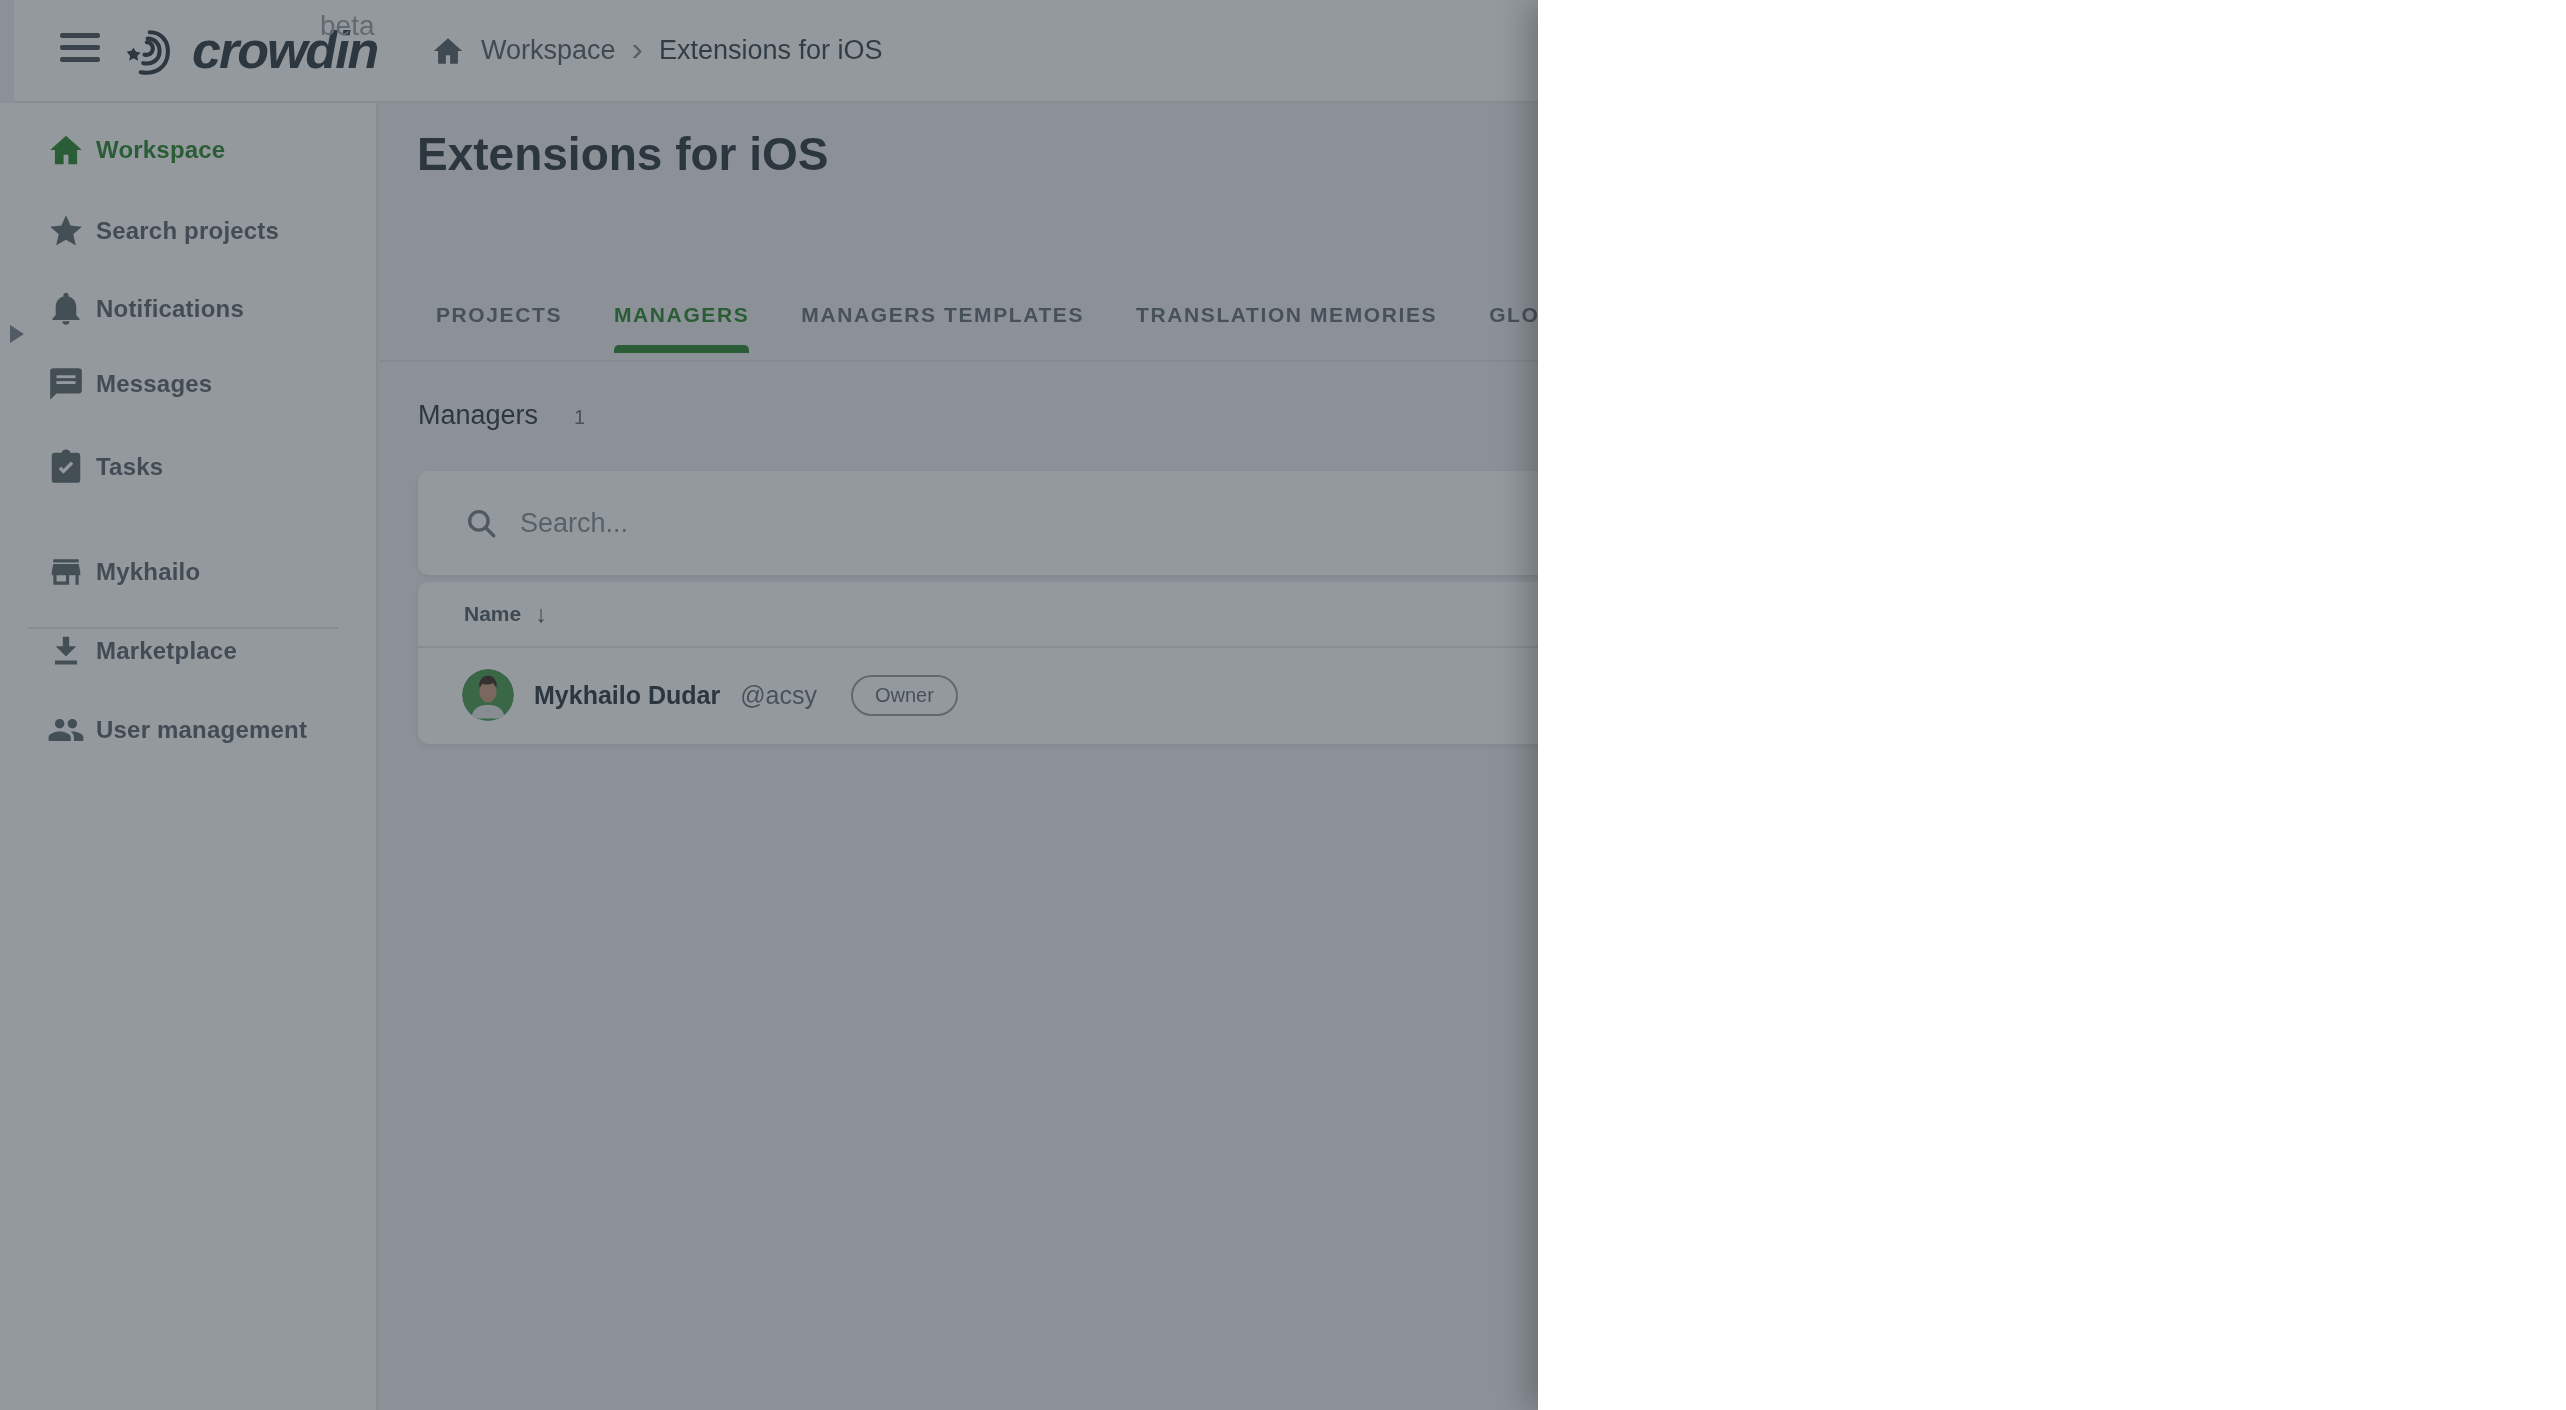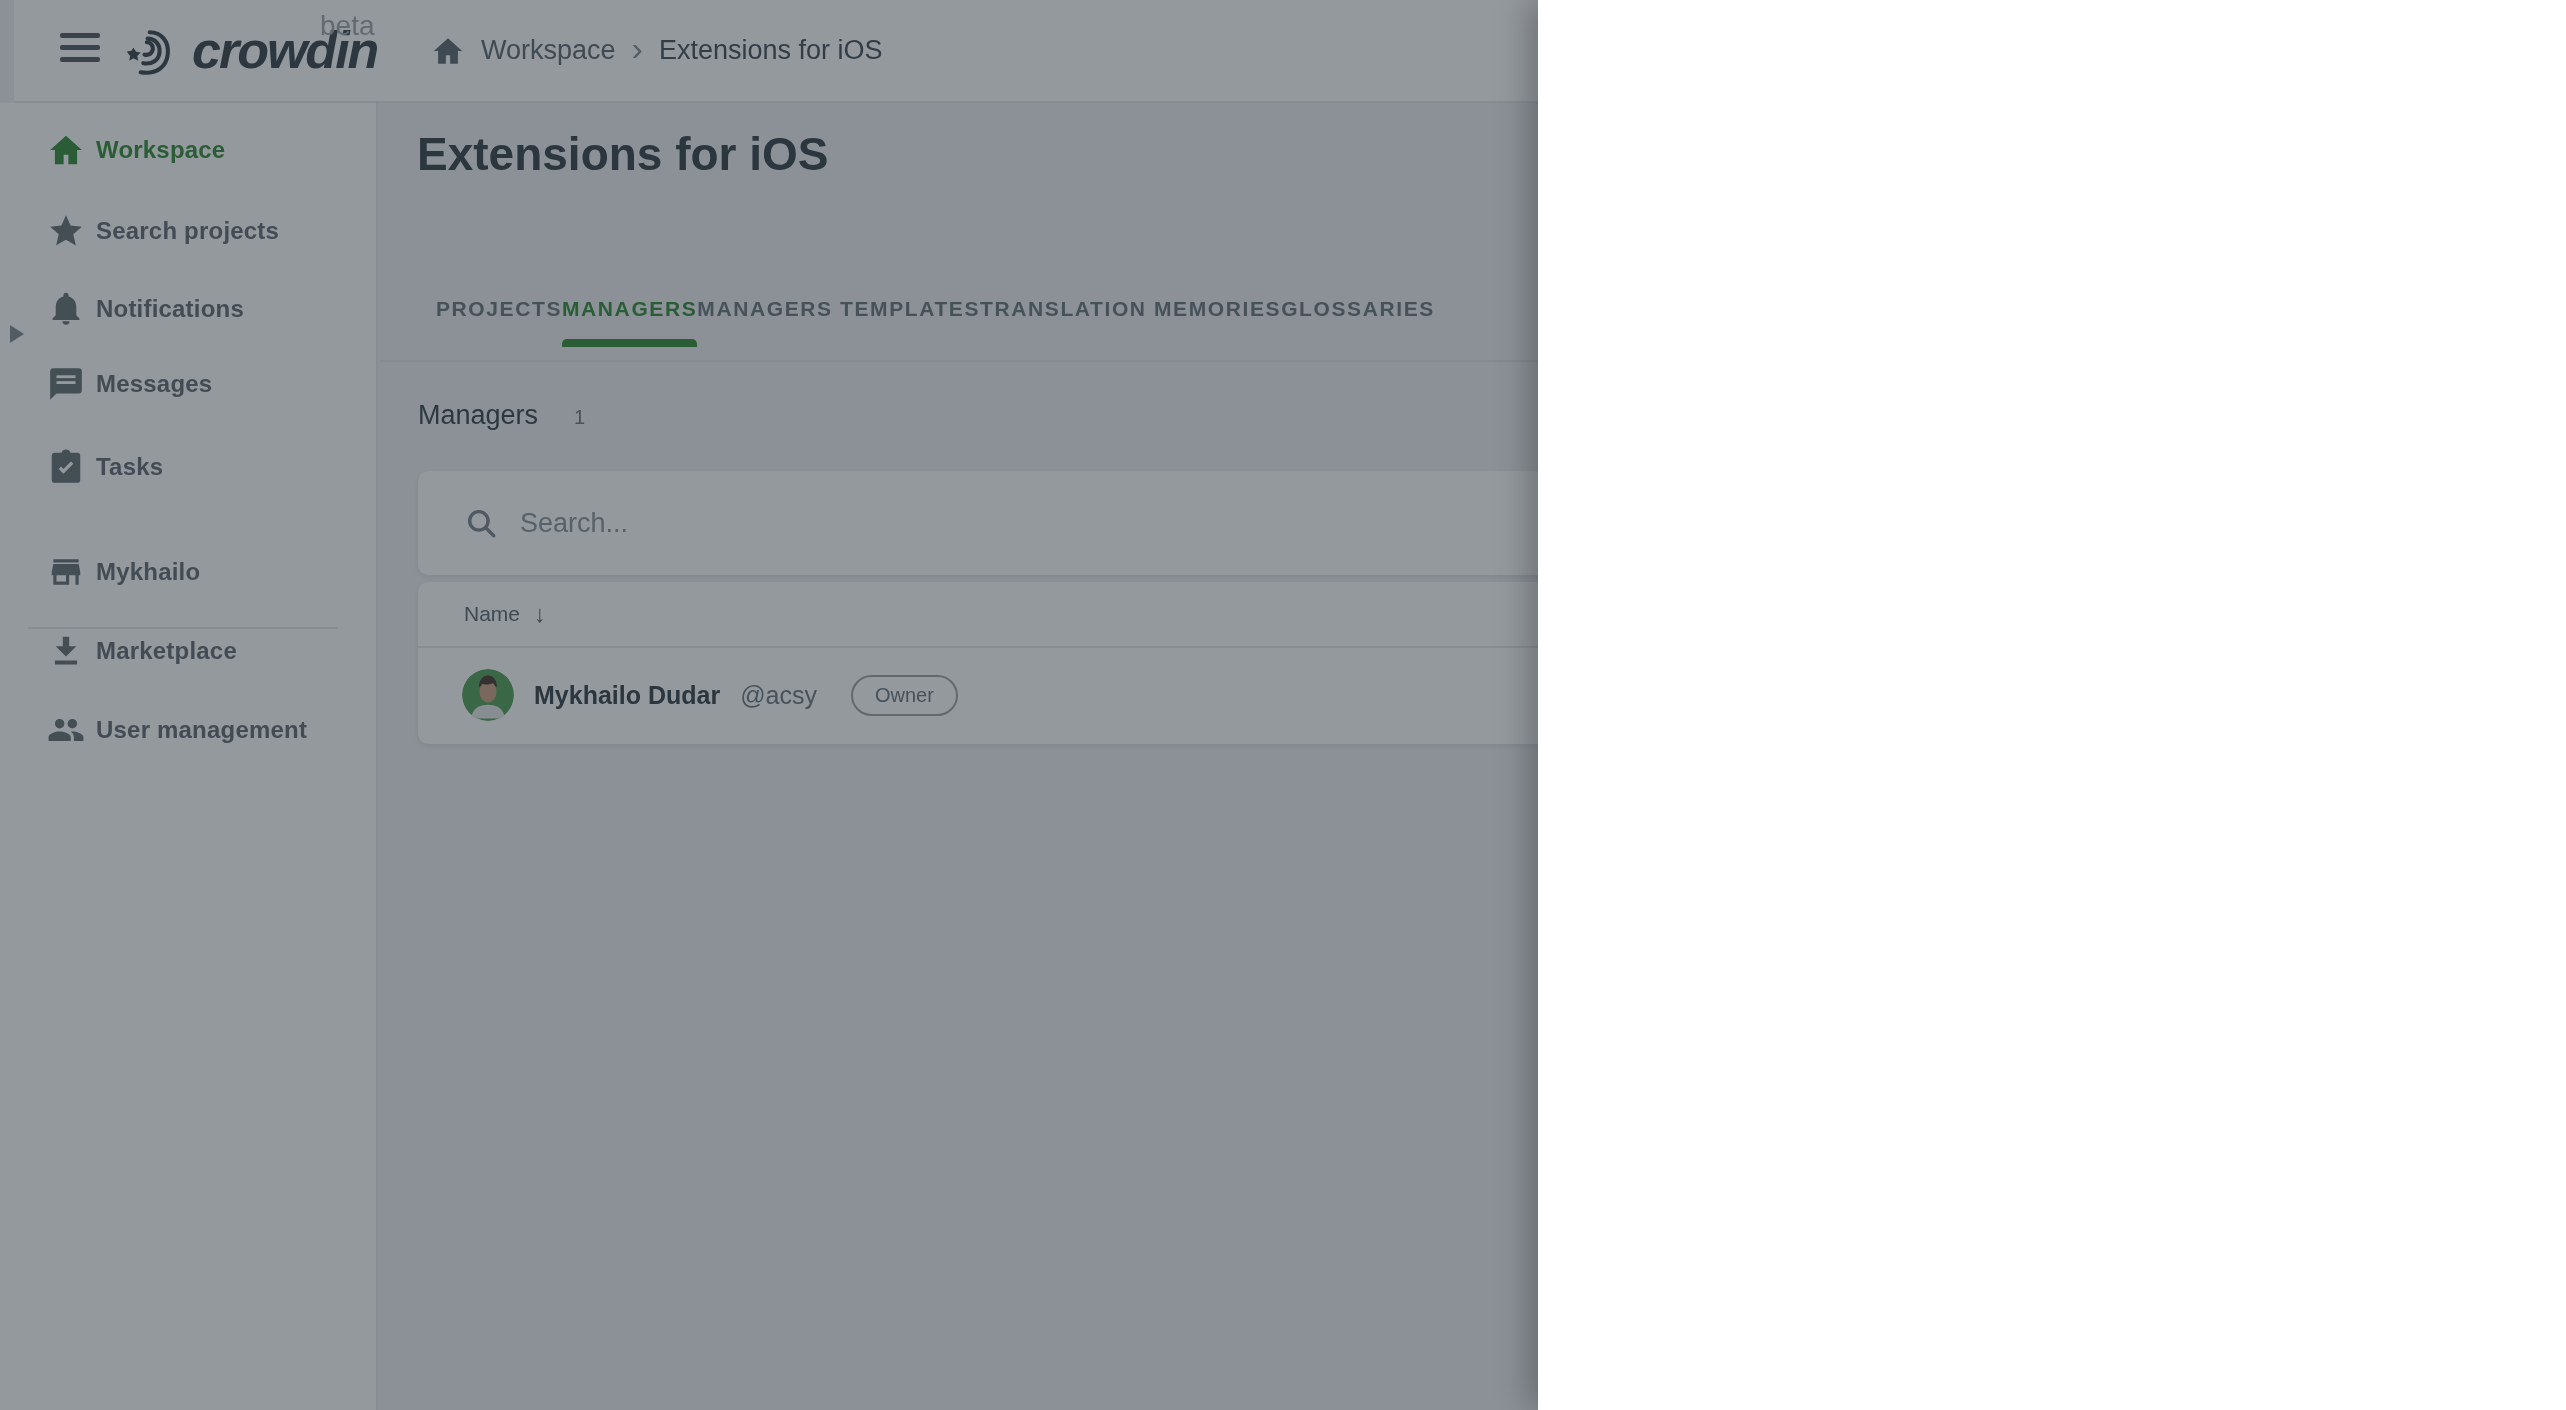--- a/index.html
+++ b/index.html
@@ -23,36 +23,36 @@
   .sidebar { position:absolute; left:0; top:103px; width:378px; height:1307px; background:#ffffff; border-right:2px solid #e3e6e8; }
   .side-item { position:absolute; left:0; width:378px; height:64px; display:flex; align-items:center; cursor:pointer; }
   .side-item .ic { position:absolute; left:47px; width:38px; height:38px; color:#68717 6; color:#687176; }
   .side-item .lb { position:absolute; left:96px; font-size:24px; font-weight:700; color:#676f75; letter-spacing:.2px; }
   .side-item.active .ic, .side-item.active .lb { color:#388e3c; }
   .side-caret { position:absolute; left:10px; top:222px; width:0; height:0; border-left:14px solid #858c91; border-top:9px solid transparent; border-bottom:9px solid transparent; cursor:pointer; }
   .side-divider { position:absolute; left:28px; top:524px; width:310px; height:2px; background:#e3e6e8; }
 
   .content { position:absolute; left:380px; top:103px; width:2186px; height:1307px; }
   .page-title { position:absolute; left:37px; top:24px; font-size:46px; font-weight:600; color:#3a454c; }
-  .tabs { position:absolute; left:56px; top:194px; display:flex; }
+  .tabs { position:absolute; left:56px; top:200px; display:flex; gap:52px; }
   .tab { font-size:21px; font-weight:700; letter-spacing:1.6px; color:#6e787e; padding-bottom:26px; cursor:pointer; white-space:nowrap; }
   .tab.active { color:#388e3c; position:relative; }
   .tab.active::after { content:""; position:absolute; left:0; right:0; bottom:0; height:8px; border-radius:5px 5px 0 0; background:#388e3c; }
   .tabs-rule { position:absolute; left:0; top:257px; width:2186px; height:2px; background:#dfe2e4; }
 
   .managers-line { position:absolute; left:38px; top:297px; display:flex; align-items:baseline; gap:36px; }
   .managers-h { font-size:27px; color:#3e474c; }
   .managers-count { font-size:20px; color:#6e787e; }
 
   .card { position:absolute; background:#ffffff; border-radius:10px; box-shadow:0 2px 5px rgba(40,50,60,.10); }
   .card.search-card { left:38px; top:265px; width:2100px; height:104px; top:368px; left:38px; }
   .search-row { display:flex; align-items:center; height:104px; padding-left:46px; gap:22px; }
   .search-ph { font-size:27px; color:#8d969c; }
   .card.table-card { left:38px; top:479px; width:2100px; height:162px; }
-  .thead { height:66px; display:flex; align-items:center; padding-left:46px; gap:14px; border-bottom:2px solid #e6e9ea; }
+  .thead { height:66px; display:flex; align-items:center; padding-left:46px; gap:14px; border-bottom:2px solid #e6e9ea;font-weight:bold; }
   .th { font-size:21px; color:#5d686e; }
   .sort-arrow { font-size:24px; color:#5d686e; }
   .trow { height:94px; display:flex; align-items:center; padding-left:44px; gap:20px; cursor:pointer; }
   .row-name { font-size:25px; font-weight:700; color:#39444b; }
   .row-user { font-size:25px; color:#707a80; }
   .badge { margin-left:14px; font-size:20px; color:#6e787e; border:2px solid #a3a3a3; border-radius:999px; padding:7px 22px; }
 
   .avatar-40 { width:52px; height:52px; border-radius:50%; overflow:hidden; flex:0 0 auto; }
 
   

